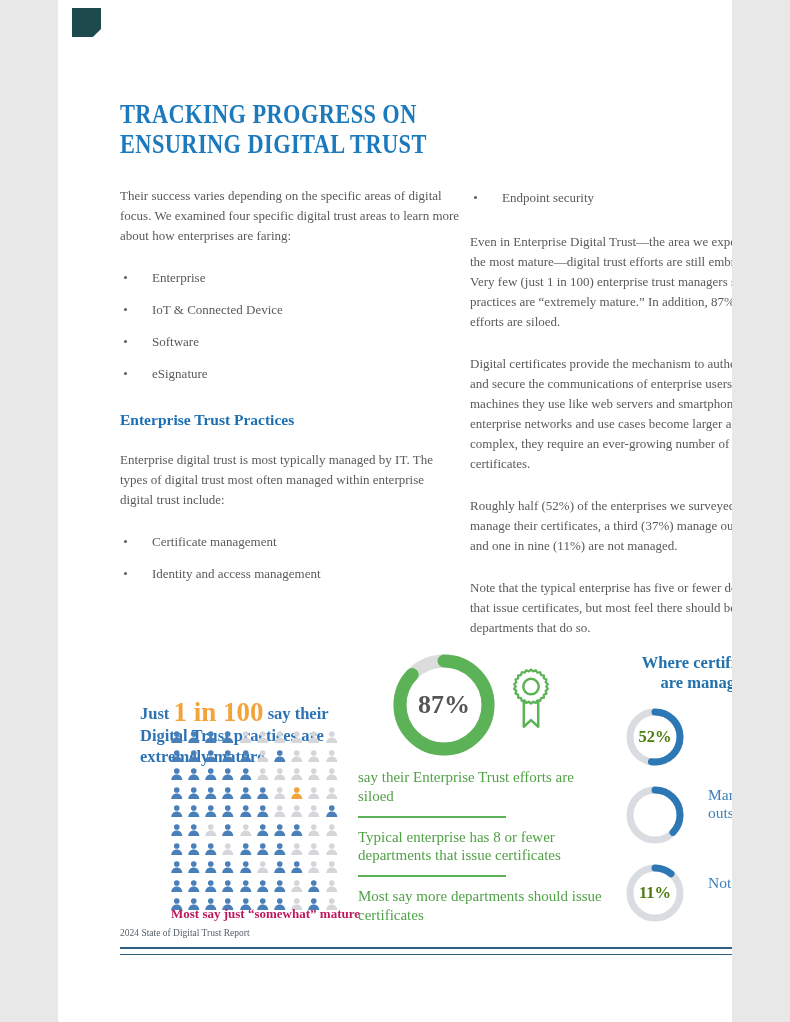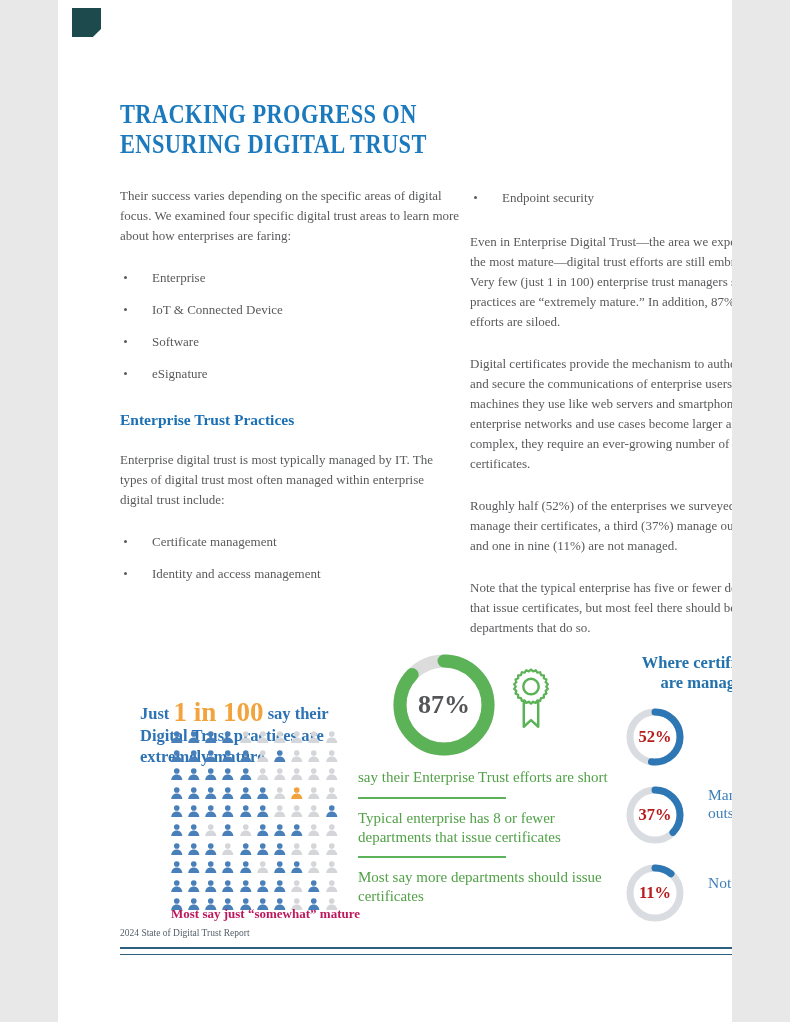--- a/index.html
+++ b/index.html
@@ -34,21 +34,21 @@
         align-items:center;justify-content:center;font-size:26px;font-weight:bold;color:#545557;}
   .ribbon{position:absolute;left:452px;top:668px;}
   .green-block{position:absolute;left:300px;top:768px;width:252px;font-size:15px;color:#51a147;line-height:1.25;}
   .green-block .divider{border:none;border-top:2px solid #5cb357;width:148px;margin:10px 0;}
 
   
   .wcm-heading{position:absolute;left:548px;top:653px;width:200px;text-align:center;
         font-size:16.5px;font-weight:bold;color:#2271ad;line-height:1.22;}
   .mini-donut{position:absolute;width:62px;height:62px;}
   .mini-value{position:absolute;width:62px;height:62px;display:flex;align-items:center;justify-content:center;
-        font-size:16.5px;font-weight:bold;color:#b91c1c;}
+        font-size:16.5px;font-weight:bold;color:#4d7c0f;}
   .mini-label{position:absolute;left:650px;width:95px;font-size:15.5px;color:#4080b8;line-height:1.18;}
 
   
   .footer-rule{position:absolute;left:62px;top:947px;width:666px;height:5px;
         border-top:2px solid #2f5f80;border-bottom:1px solid #2f5f80;}
   .footer-text{position:absolute;left:62px;top:928px;font-size:9.5px;color:#55606b;}
   .footer-page{position:absolute;left:700px;top:961px;width:28px;text-align:right;font-size:10px;color:#666;}
 </style>
 </head>
 <body>
@@ -499,21 +499,21 @@
   </svg>
   <div class="donut-big-value">87%</div>
 
   <svg class="ribbon" width="42" height="66" viewBox="0 0 40 64">
     <path d="M13 30 V57 L20 50.5 L27 57 V30" fill="#ffffff" stroke="#5cb357" stroke-width="2.4" stroke-linejoin="round"></path>
     <polygon fill="#ffffff" stroke="#5cb357" stroke-width="2.2" stroke-linejoin="round" points="20.00,1.50 22.11,3.35 24.65,2.17 26.15,4.54 28.92,4.12 29.69,6.81 32.47,7.19 32.45,10.00 35.01,11.15 34.20,13.83 36.33,15.65 34.80,18.00 36.33,20.35 34.20,22.17 35.01,24.85 32.45,26.00 32.47,28.81 29.69,29.19 28.92,31.88 26.15,31.46 24.65,33.83 22.11,32.65 20.00,34.50 17.89,32.65 15.35,33.83 13.85,31.46 11.08,31.88 10.31,29.19 7.53,28.81 7.55,26.00 4.99,24.85 5.80,22.17 3.67,20.35 5.20,18.00 3.67,15.65 5.80,13.83 4.99,11.15 7.55,10.00 7.53,7.19 10.31,6.81 11.08,4.12 13.85,4.54 15.35,2.17 17.89,3.35"></polygon>
     <circle cx="20" cy="18" r="7.5" fill="none" stroke="#5cb357" stroke-width="2.4"></circle>
   </svg>
 
   <div class="green-block">
-    <div>say their Enterprise Trust efforts are short</div>
+    <div>say their Enterprise Trust efforts are siloed</div>
     <hr class="divider">
     <div>Typical enterprise has 8 or fewer departments that issue certificates</div>
     <hr class="divider">
     <div>Most say more departments should issue certificates</div>
   </div>
 
   <div class="wcm-heading">
     <div>Where certificates</div>
     <div>are managed</div>
   </div>
@@ -522,21 +522,20 @@
     <circle cx="31" cy="31" r="25" fill="none" stroke="#d9dce1" stroke-width="7"></circle>
     <circle class="arc" cx="31" cy="31" r="25" fill="none" stroke="#2e77b5" stroke-width="7" stroke-linecap="round" transform="rotate(-90 31 31)" stroke-dasharray="81.68 157.08"></circle>
   </svg>
   <div class="mini-value" style="left:566px;top:706px;">52%</div>
   <div class="mini-label" style="top:728px;margin-left:44px;">IT</div>
 
   <svg class="mini-donut" style="left:566px;top:784px;" viewBox="0 0 62 62">
     <circle cx="31" cy="31" r="25" fill="none" stroke="#d9dce1" stroke-width="7"></circle>
     <circle class="arc" cx="31" cy="31" r="25" fill="none" stroke="#2e77b5" stroke-width="7" stroke-linecap="round" transform="rotate(-90 31 31)" stroke-dasharray="58.12 157.08"></circle>
   </svg>
-  <div class="mini-value" style="left:566px;top:784px;">37%</div>
   <div class="mini-label" style="top:786px;">Managed outside of IT</div>
 
   <svg class="mini-donut" style="left:566px;top:862px;" viewBox="0 0 62 62">
     <circle cx="31" cy="31" r="25" fill="none" stroke="#d9dce1" stroke-width="7"></circle>
     <circle class="arc" cx="31" cy="31" r="25" fill="none" stroke="#2e77b5" stroke-width="7" stroke-linecap="round" transform="rotate(-90 31 31)" stroke-dasharray="17.28 157.08"></circle>
   </svg>
   <div class="mini-value" style="left:566px;top:862px;">11%</div>
   <div class="mini-label" style="top:874px;">Not managed</div>
 
   <div class="footer-rule"></div>

